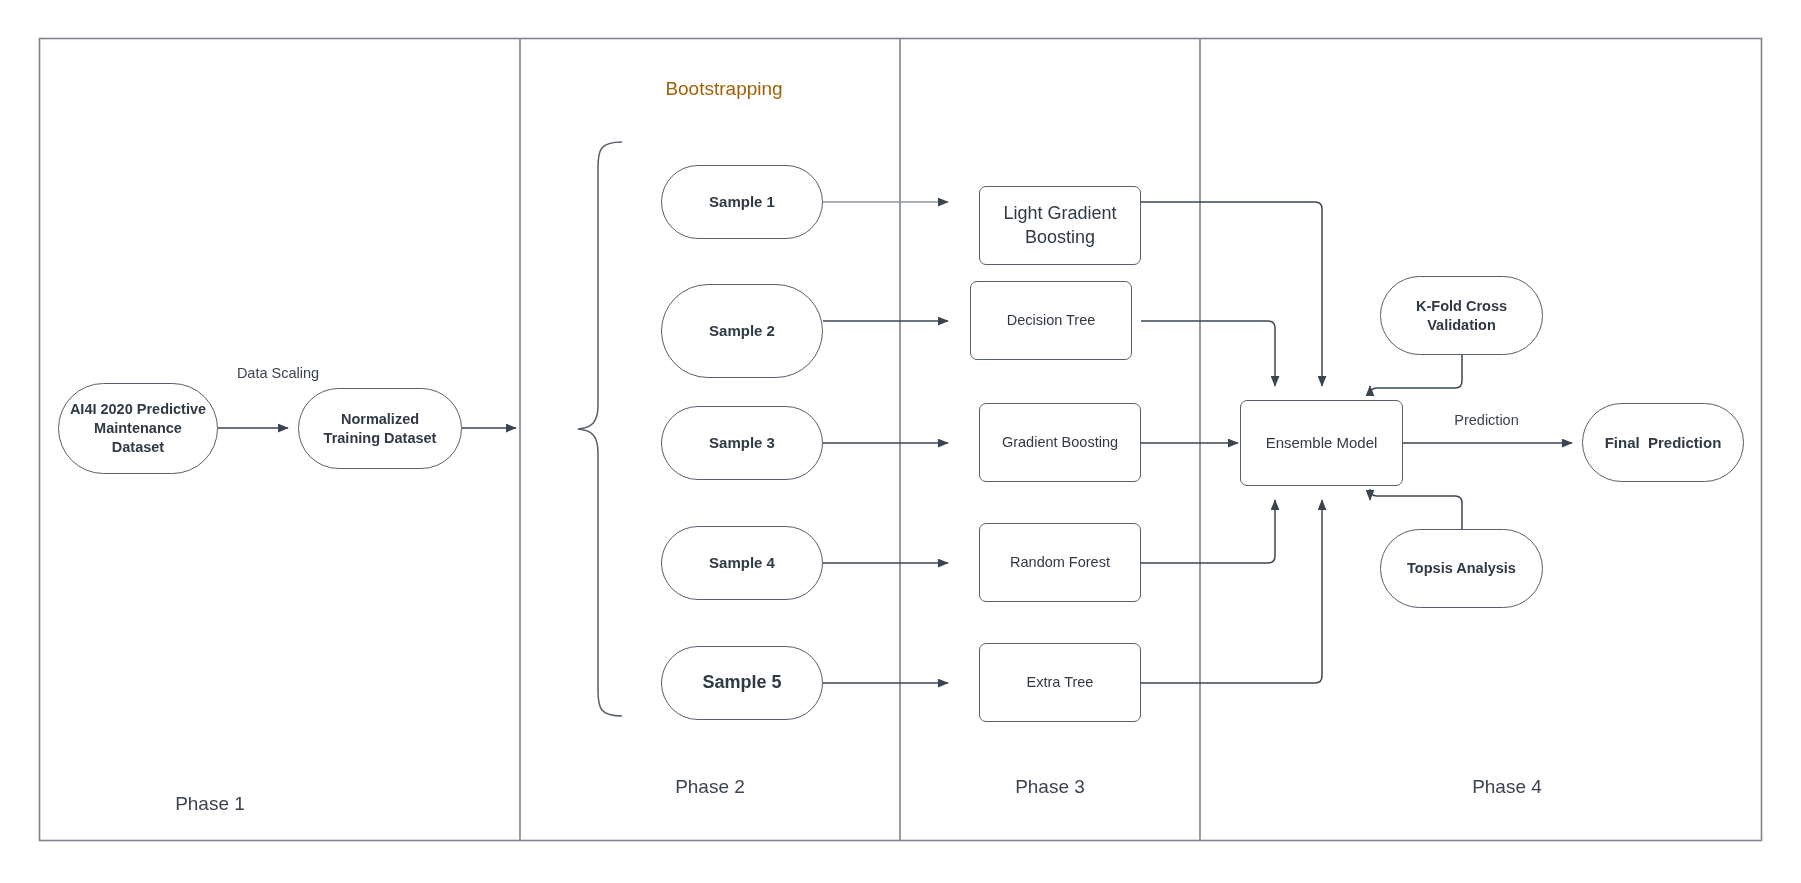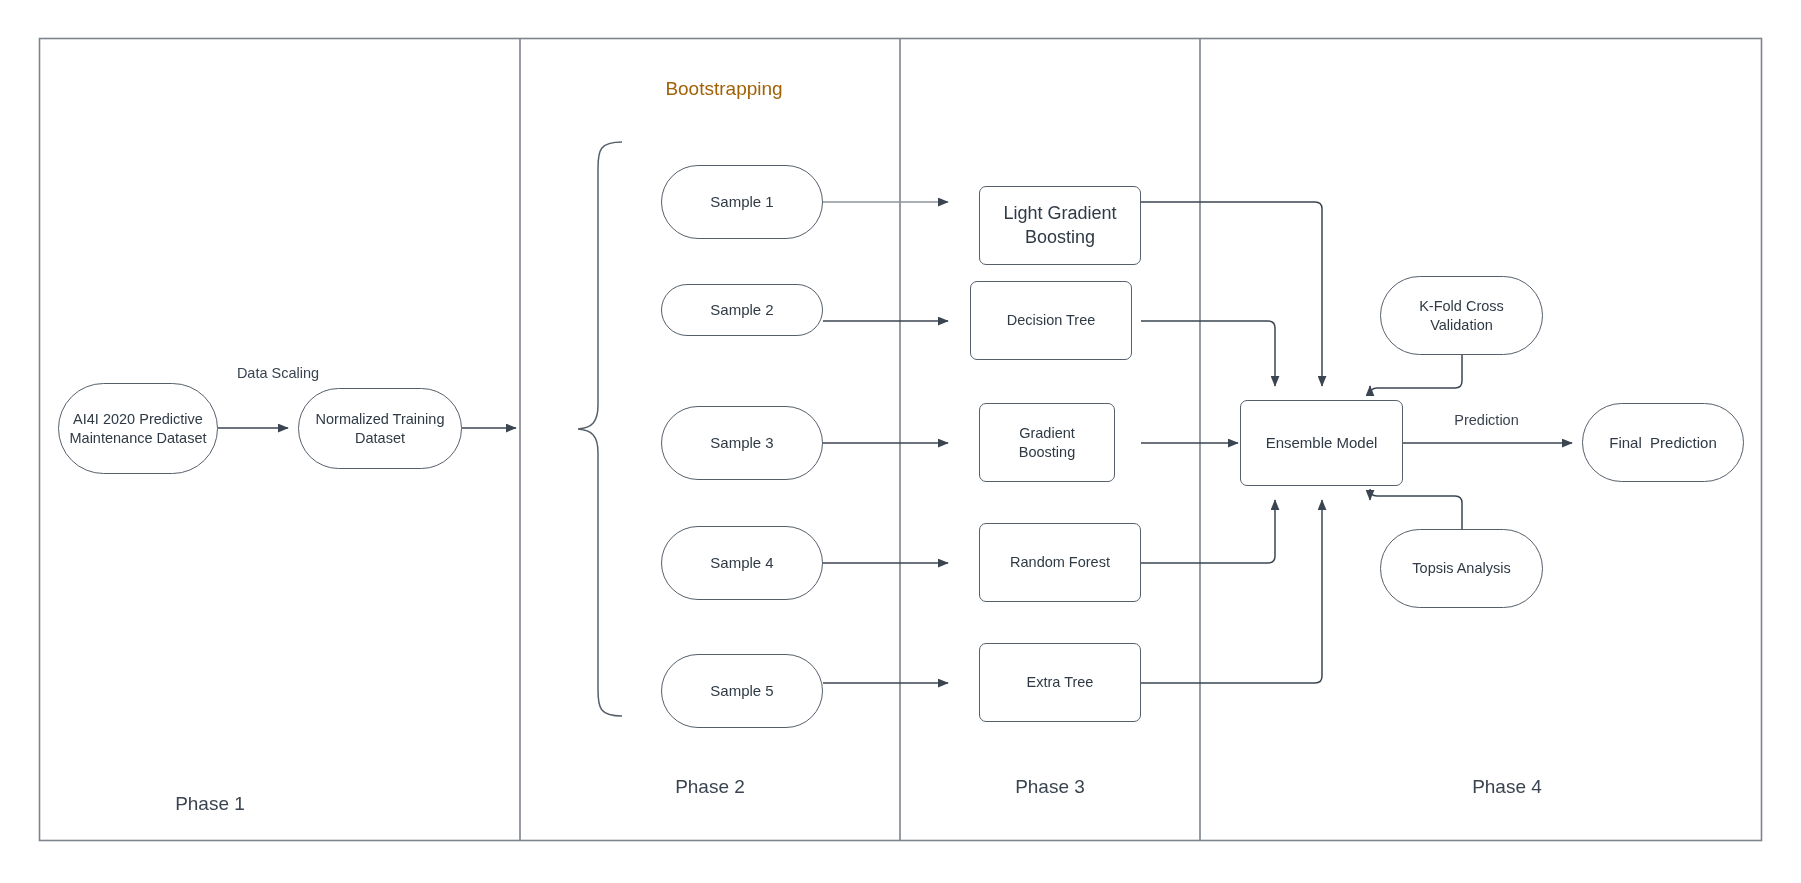--- a/index.html
+++ b/index.html
@@ -7,21 +7,21 @@
        font-family:"Liberation Sans","DejaVu Sans",sans-serif;
        color:#2f3a45;}
   #stage{position:relative;width:1801px;height:883px;}
   svg#wires{position:absolute;left:0;top:0;width:1801px;height:883px;}
 
   .node{position:absolute;box-sizing:border-box;
         display:flex;align-items:center;justify-content:center;
         text-align:center;background:#ffffff;
         border:1px solid #56606b;color:#2f3a45;
         line-height:1.30;z-index:5;}
-  .pill{border-radius:90px;}
+  .pill{border-radius:90px;font-weight:bold;}
   .rect{border-radius:7px;}
 
   .phase-label{position:absolute;font-size:19px;color:#3a4450;
                text-align:center;z-index:4;}
   .caption{position:absolute;font-size:19px;color:#a16207;
            text-align:center;z-index:4;}
   .edge-label{position:absolute;font-size:14.5px;color:#3a4450;
               text-align:center;z-index:6;background:transparent;}
 </style>
 </head>
@@ -85,40 +85,40 @@
     <span>Normalized Training Dataset</span>
   </div>
 
   <div class="edge-label" style="left:198px;top:365px;width:160px;">Data Scaling</div>
 
   <div class="caption" style="left:604px;top:78px;width:240px;">Bootstrapping</div>
 
   <div class="node pill" style="left:661px;top:165px;width:162px;height:74px;font-size:15px;">
     <span>Sample 1</span>
   </div>
-  <div class="node pill" style="left:661px;top:284px;width:162px;height:52px;font-size:15px;">
+  <div class="node pill" style="left:661px;top:284px;width:162px;height:94px;font-size:15px;">
     <span>Sample 2</span>
   </div>
   <div class="node pill" style="left:661px;top:406px;width:162px;height:74px;font-size:15px;">
     <span>Sample 3</span>
   </div>
   <div class="node pill" style="left:661px;top:526px;width:162px;height:74px;font-size:15px;">
     <span>Sample 4</span>
   </div>
-  <div class="node pill" style="left:661px;top:646px;width:162px;height:74px;font-size:15px;margin-top:8px;">
+  <div class="node pill" style="left:661px;top:646px;width:162px;height:74px;font-size:18px;">
     <span>Sample 5</span>
   </div>
 
   <div class="node rect" style="left:979px;top:162px;width:162px;height:79px;font-size:18px;padding:0 12px;margin-top:24px;">
     <span>Light Gradient Boosting</span>
   </div>
   <div class="node rect" style="left:970px;top:281px;width:162px;height:79px;font-size:14.5px;padding:0 12px;">
     <span>Decision Tree</span>
   </div>
-  <div class="node rect" style="left:979px;top:403px;width:136px;height:79px;font-size:14.5px;padding:0 10px;">
+  <div class="node rect" style="left:979px;top:403px;width:162px;height:79px;font-size:14.5px;padding:0 10px;">
     <span>Gradient Boosting</span>
   </div>
   <div class="node rect" style="left:979px;top:523px;width:162px;height:79px;font-size:14.5px;padding:12px 12px;">
     <span>Random Forest</span>
   </div>
   <div class="node rect" style="left:979px;top:643px;width:162px;height:79px;font-size:14.5px;padding:0 12px;">
     <span>Extra Tree</span>
   </div>
 
   <div class="node rect" style="left:1240px;top:400px;width:163px;height:86px;font-size:15px;">

